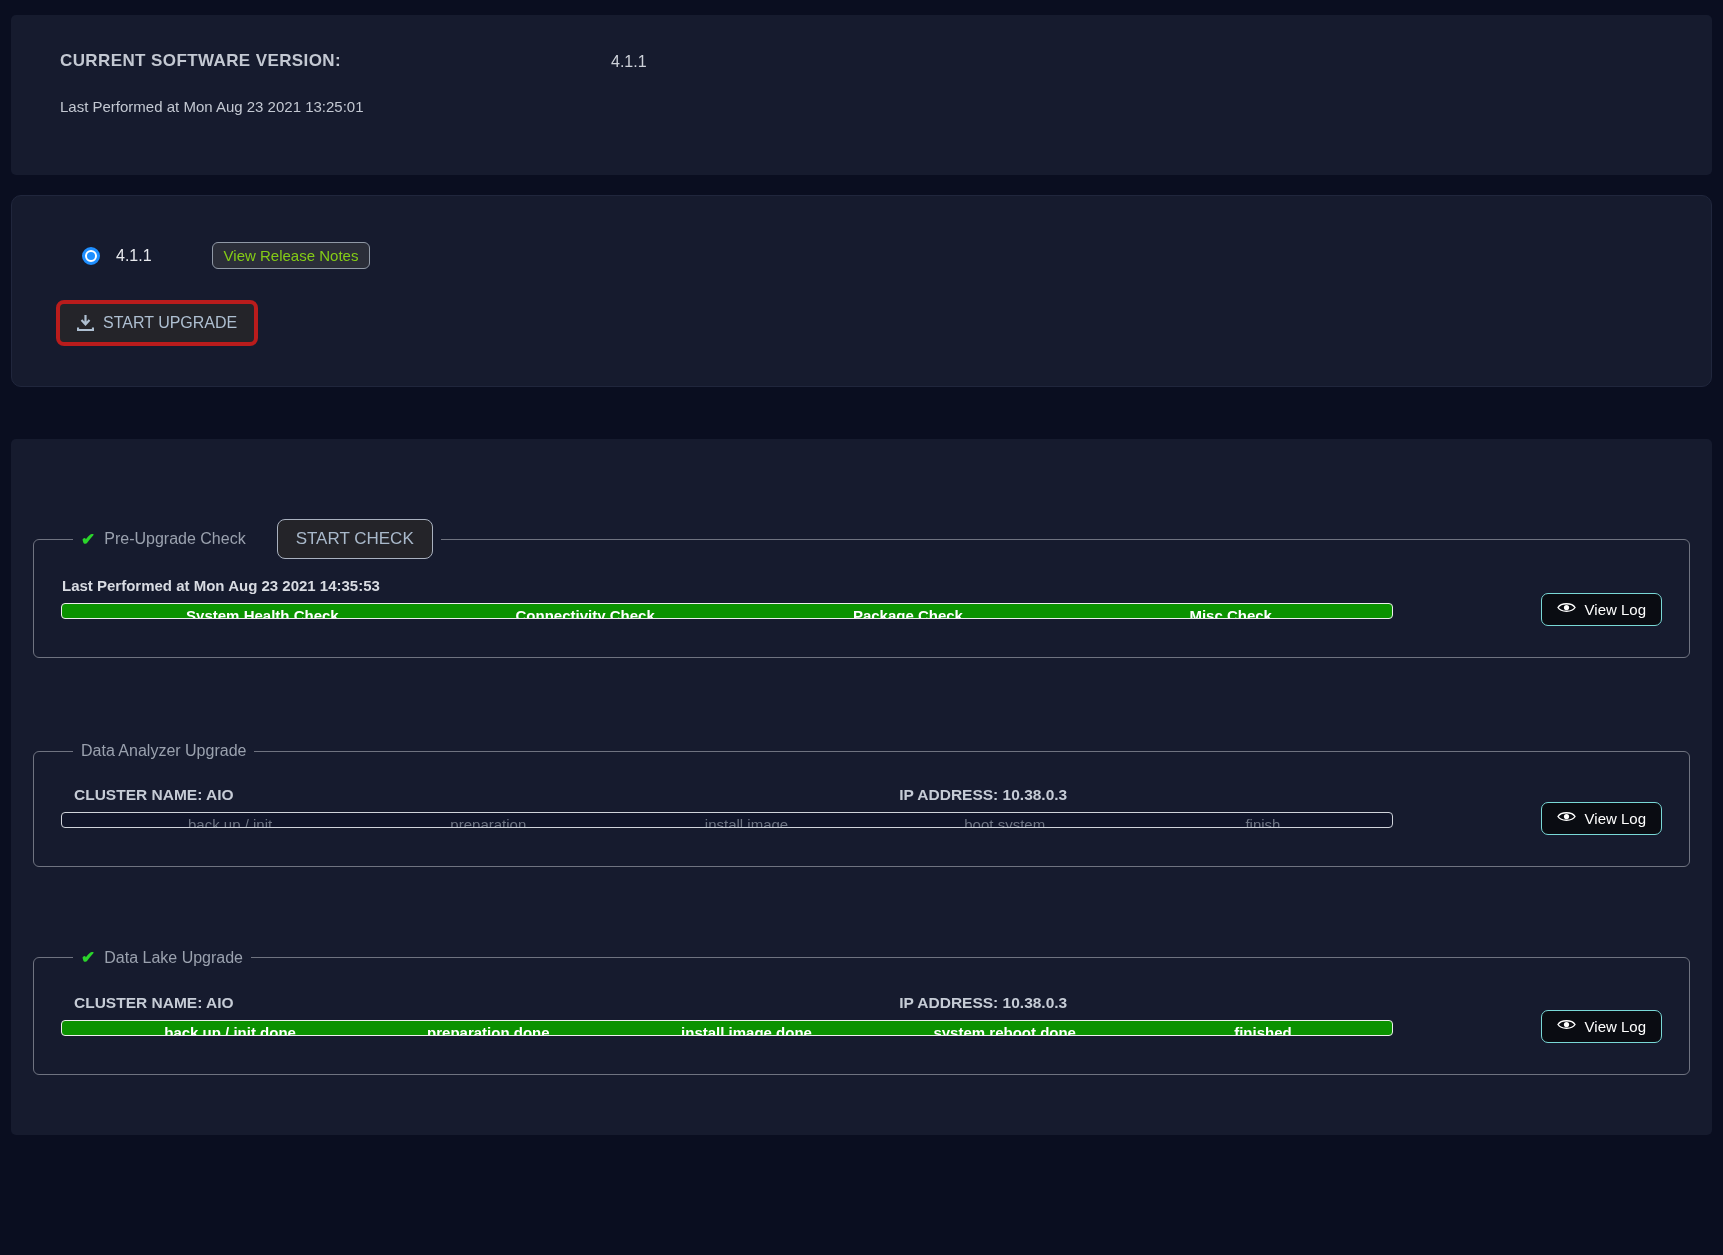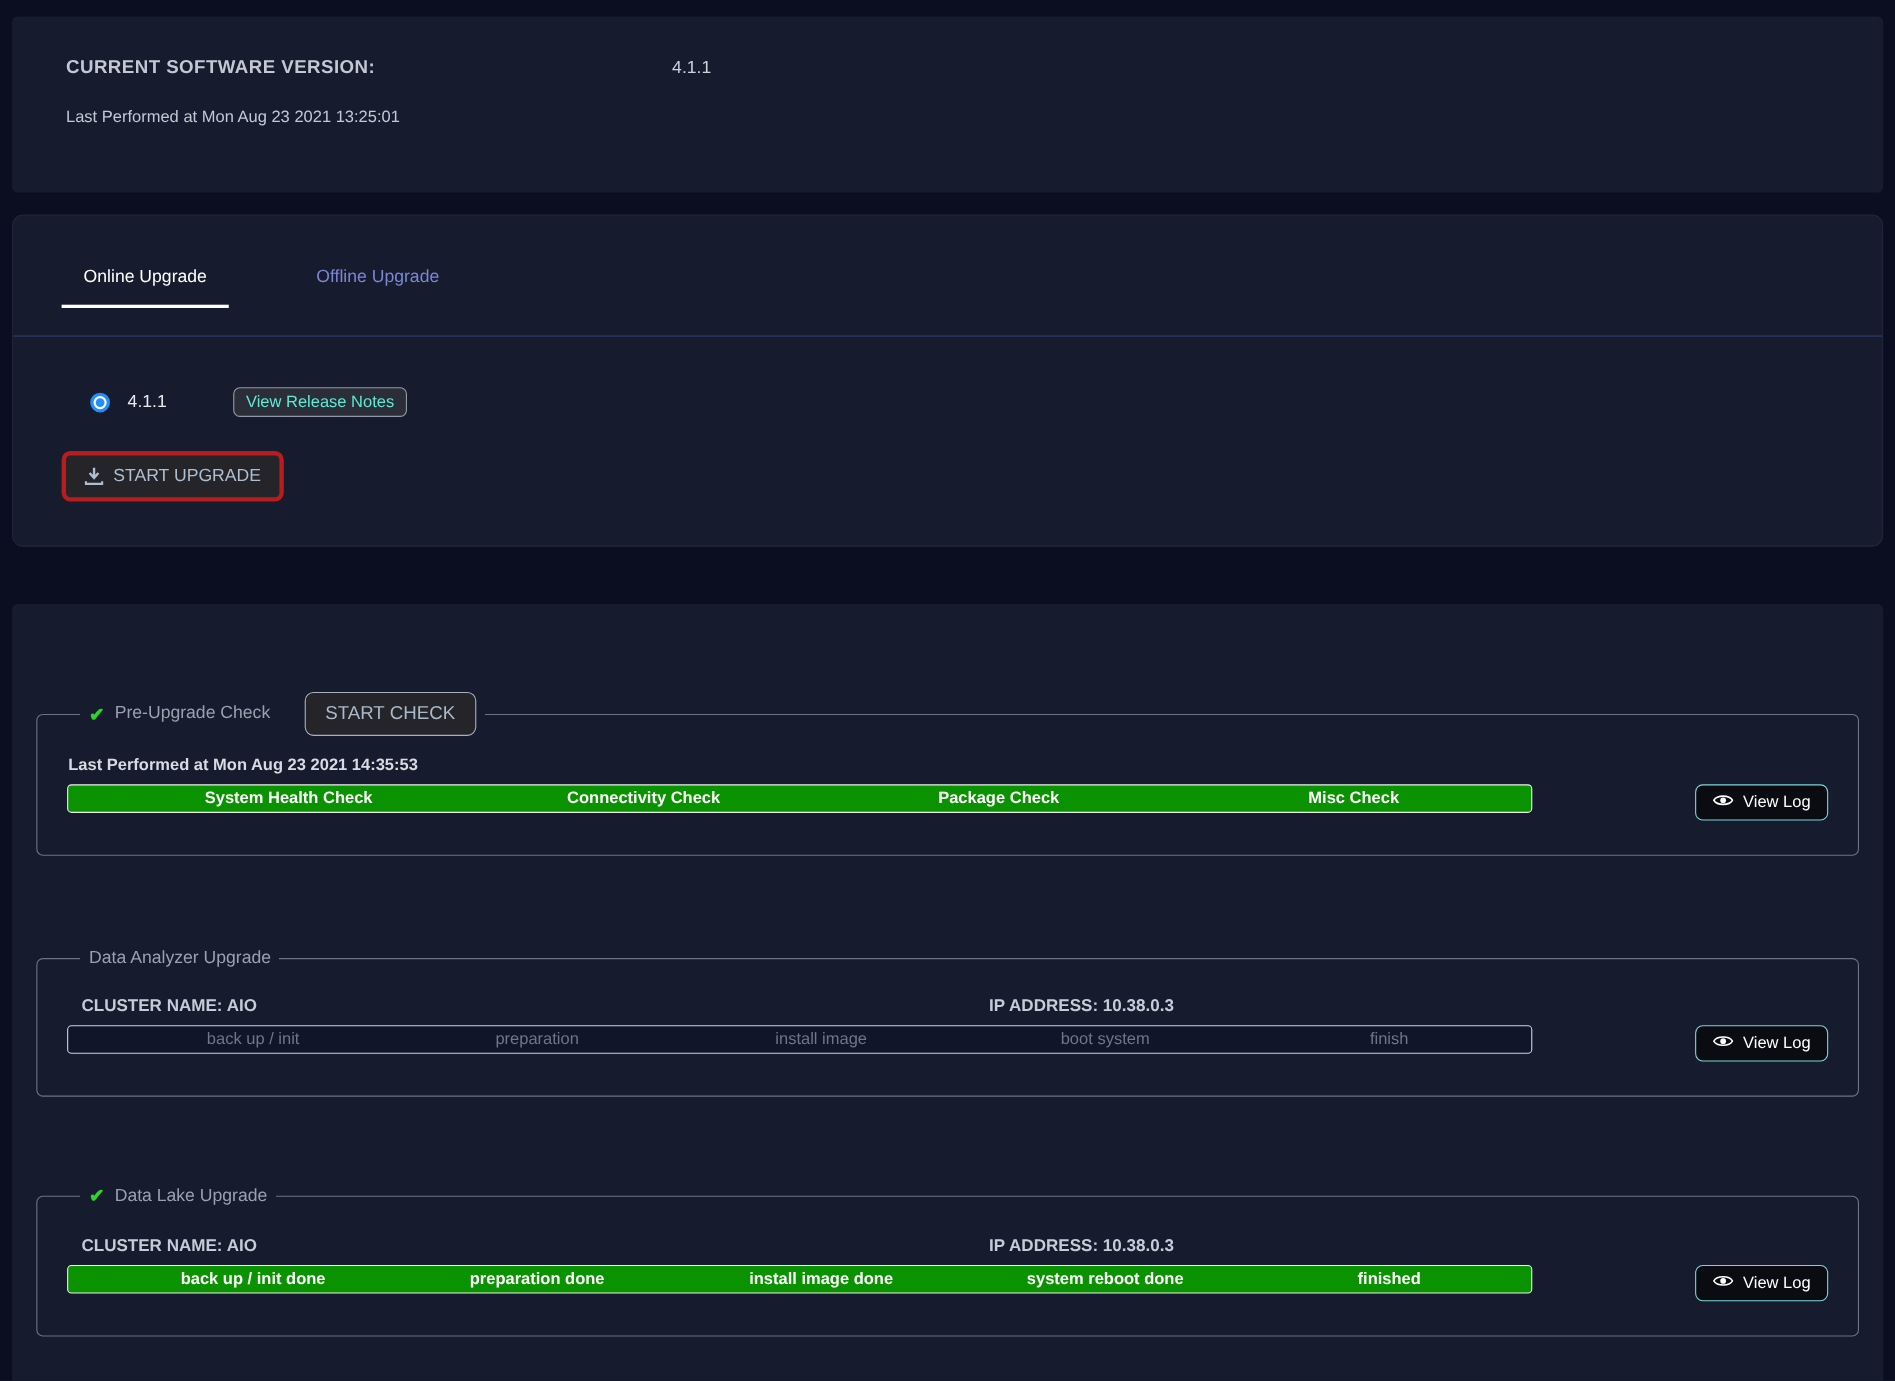--- a/index.html
+++ b/index.html
@@ -27,21 +27,21 @@
   .tab.active { color:#ffffff; border-bottom:3px solid #ffffff; }
   .tab.inactive { color:#7b87d4; margin-left:55px; }
 
   .radio-row { display:flex; align-items:center; margin:46px 0 0 70px; }
   .radio { width:18px; height:18px; border-radius:50%; border:3px solid #1f8fff;
            background:#ffffff; position:relative; display:inline-block; cursor:pointer; }
   .radio::after { content:""; position:absolute; left:50%; top:50%; transform:translate(-50%,-50%);
            width:8px; height:8px; border-radius:50%; background:#1f8fff; }
   .radio-label { margin-left:16px; font-size:16px; color:#e8eaee; }
   .ghost-btn { margin-left:60px; background:#2b2e39; border:1px solid #9099a6; border-radius:6px;
-           color:#5eead4; font-size:15px; padding:4px 11px; cursor:pointer;
+           color:#84cc16; font-size:15px; padding:4px 11px; cursor:pointer;
            font-family:"Liberation Sans", sans-serif; }
   .start-upgrade { display:inline-flex; align-items:center; gap:9px; margin:31px 0 0 44px;
            background:#242429; border:4px solid #b91c1c; border-radius:8px; color:#aebfd1;
            font-size:16px; padding:10px 17px; cursor:pointer; font-family:"Liberation Sans", sans-serif; }
 
   
   .status-panel { padding:18px 0 60px 0; }
   .status-title { text-align:center; font-size:24px; font-weight:400; color:#c8cdd8;
            letter-spacing:.5px; margin-top:10px; }
 
@@ -56,21 +56,21 @@
            color:#a9b9cb; font-size:17px; padding:9px 18px; cursor:pointer;
            font-family:"Liberation Sans", sans-serif; }
 
   .bar-row { display:flex; align-items:flex-end; }
   .bar-col { width:83.2%; }
   .last-performed { font-size:15px; font-weight:bold; color:#d8dbe2; margin:18px 0 9px 1px; }
   .cluster-row { position:relative; margin:26px 0 8px 1px; font-size:15.5px; font-weight:bold;
            color:#c6ccd6; padding-left:12px; }
   .cluster-row .ip { position:absolute; left:62.9%; }
 
-  .bar { display:flex; height:26px; border-radius:4px; overflow:hidden;padding-left:39px; }
+  .bar { display:flex; height:16px; border-radius:4px; overflow:hidden;padding-left:39px; }
   .bar span { flex:1; text-align:center; line-height:24px; white-space:nowrap; }
   .bar.done { background:#0b9200; border:1px solid #ededed; }
   .bar.done span { color:#ffffff; font-weight:bold; font-size:15px; }
   .bar.pending { background:#10152a; border:1px solid #cfd3db; }
   .bar.pending span { color:#6f7685; font-size:15px; }
 
   .view-log { display:inline-flex; align-items:flex-start; gap:9px; margin-left:auto; margin-bottom:-7px;
            background:#0a0c12; border:1px solid #79d8d6; border-radius:7px; color:#ffffff;
            font-size:15px; padding:7px 15px; cursor:pointer; font-family:"Liberation Sans", sans-serif; }
   .icon-svg { display:block; }
@@ -80,24 +80,20 @@
 
 <div class="page">
 
   <section class="panel top-panel">
     <span class="cv-label">CURRENT SOFTWARE VERSION:</span>
     <span class="cv-value">4.1.1</span>
     <div class="cv-last">Last Performed at Mon Aug 23 2021 13:25:01</div>
   </section>
 
   <section class="panel tab-panel">
-    <div class="tab-bar">
-      <div class="tab active">Online Upgrade</div>
-      <div class="tab inactive">Offline Upgrade</div>
-    </div>
     <div class="radio-row">
       <span class="radio"></span>
       <span class="radio-label">4.1.1</span>
       <button class="ghost-btn">View Release Notes</button>
     </div>
     <button class="start-upgrade">
       <svg class="icon-svg" width="17" height="16" viewBox="0 0 17 16">
         <path d="M8.5 0 v8 M4.5 5 l4 4.4 4-4.4" stroke="#aebfd1" stroke-width="2.2" fill="none"></path>
         <path d="M1 12.5 v2.5 h15 v-2.5" stroke="#aebfd1" stroke-width="2.2" fill="none"></path>
       </svg>

